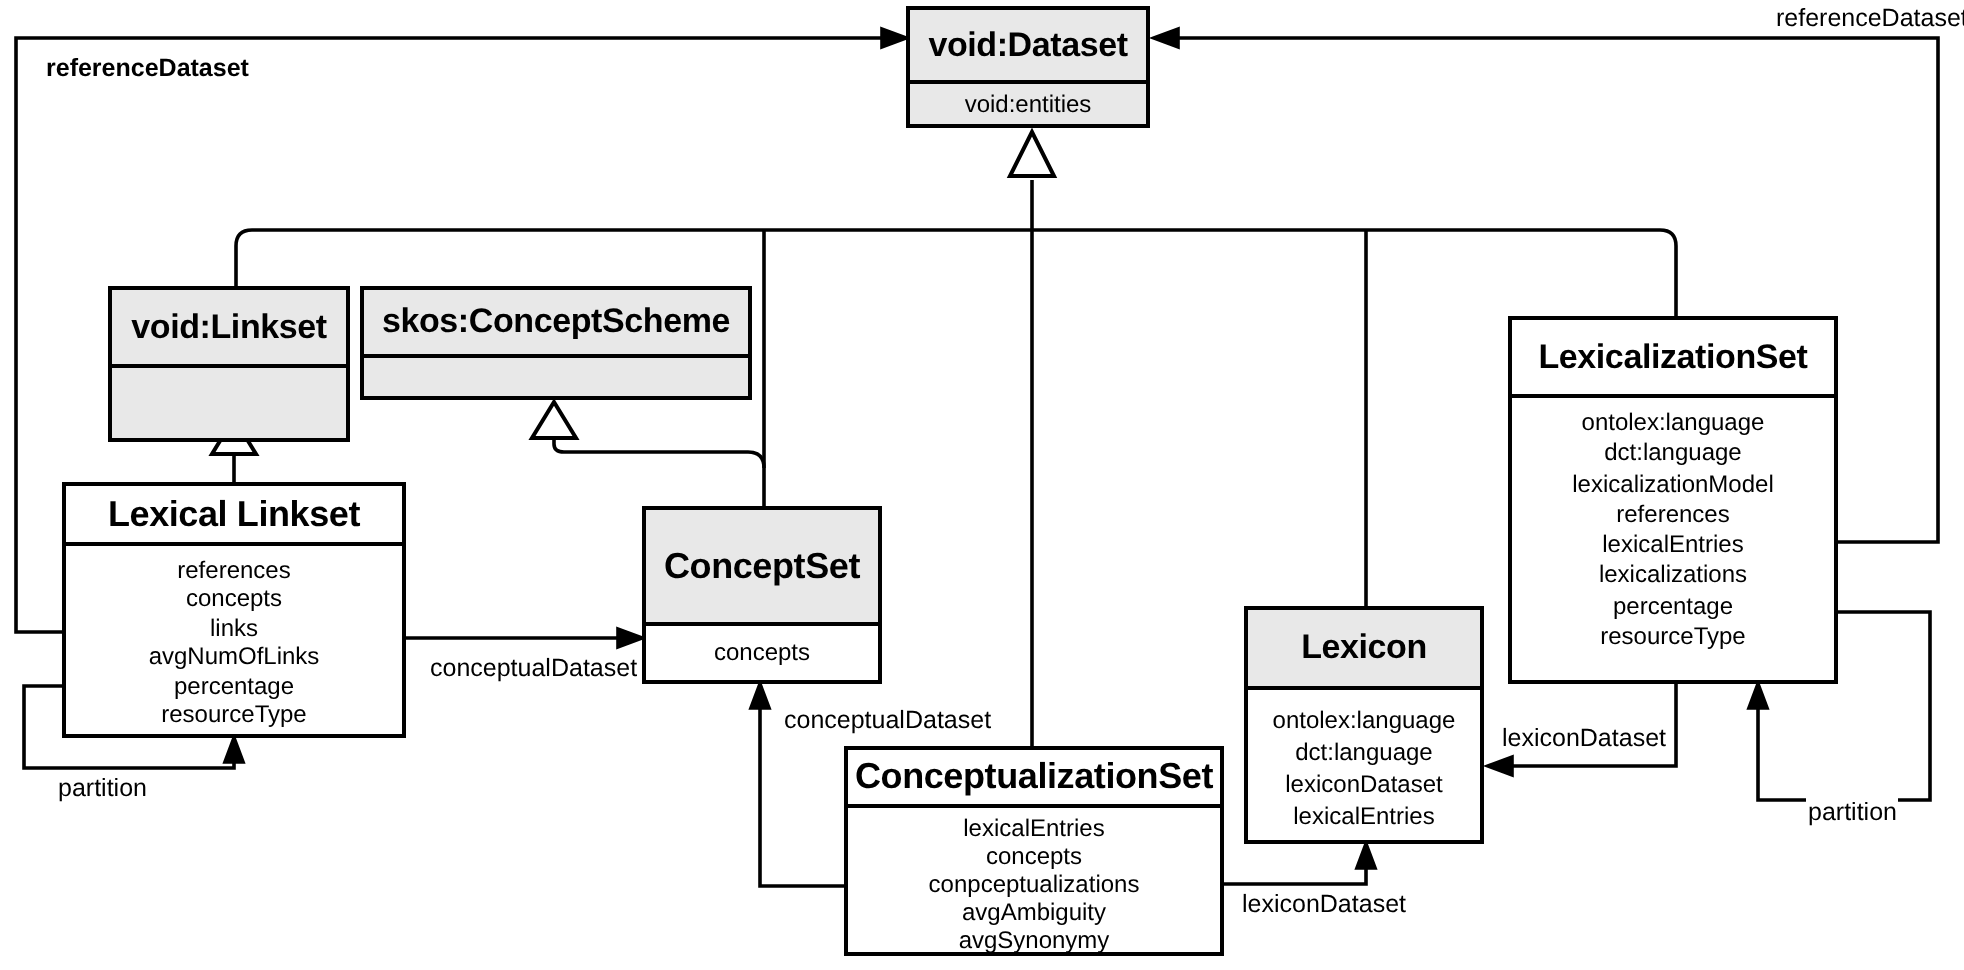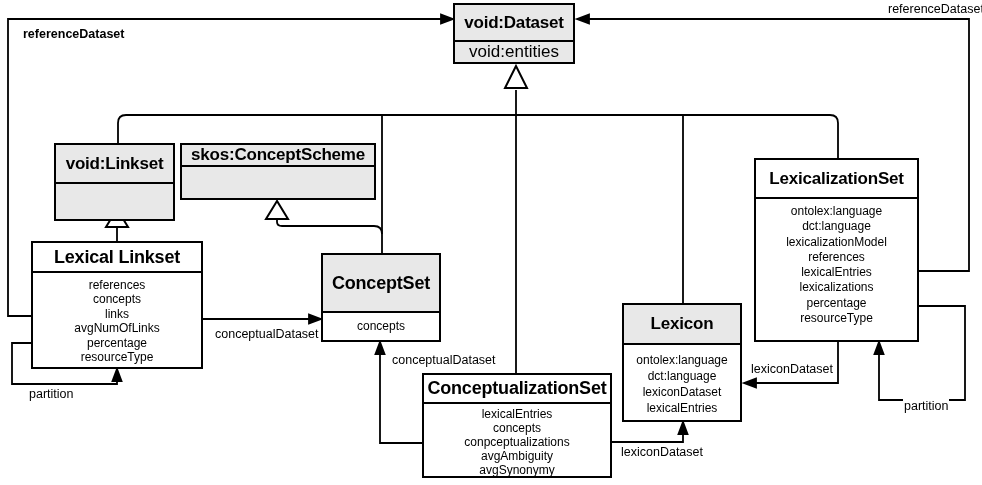--- a/index.html
+++ b/index.html
@@ -16,21 +16,21 @@
     font-weight:bold;font-size:17px;display:flex;align-items:center;justify-content:center;
     flex:0 0 auto;white-space:nowrap;letter-spacing:-0.2px;
   }
   .cls.gray-title .title{background:var(--fill-gray,#e8e8e8);}
   .cls.gray-all{background:var(--fill-gray,#e8e8e8);}
   .cls .attrs{
     border-top:2px solid #000;flex:1 1 auto;text-align:center;font-size:12px;
     line-height:14.4px;background:var(--fill-white,#fff);overflow:hidden;
   }
   .cls.gray-all .attrs{background:var(--fill-gray,#e8e8e8);}
-  .cls .attrs.center-one{display:flex;align-items:center;justify-content:center;font-size:17px;}
+  .cls .attrs.center-one{display:flex;align-items:center;justify-content:center;font-size:12px;}
   .edge-label{
     position:absolute;z-index:2;font-size:12.5px;line-height:14px;
     background:#fff;padding:0 1px;white-space:nowrap;
   }
   .edge-label.bold{font-weight:bold;}
 </style>
 </head>
 <body>
 
 <svg id="edges" width="982" height="485" viewBox="0 0 982 485">
@@ -102,21 +102,21 @@
     <div>void:entities</div>
   </div>
 </div>
 
 <div class="cls gray-all" style="left:54px;top:143px;width:121px;height:78px">
   <div class="title" style="height:37px">void:Linkset</div>
   <div class="attrs"></div>
 </div>
 
 <div class="cls gray-all" style="left:180px;top:143px;width:196px;height:57px">
-  <div class="title" style="height:20px">skos:ConceptScheme</div>
+  <div class="title" style="height:32px">skos:ConceptScheme</div>
   <div class="attrs"></div>
 </div>
 
 <div class="cls" style="left:31px;top:241px;width:172px;height:128px">
   <div class="title" style="height:28px;font-size:18px">Lexical Linkset</div>
   <div class="attrs" style="padding-top:5px">
     <div>references</div>
     <div>concepts</div>
     <div>links</div>
     <div>avgNumOfLinks</div>

